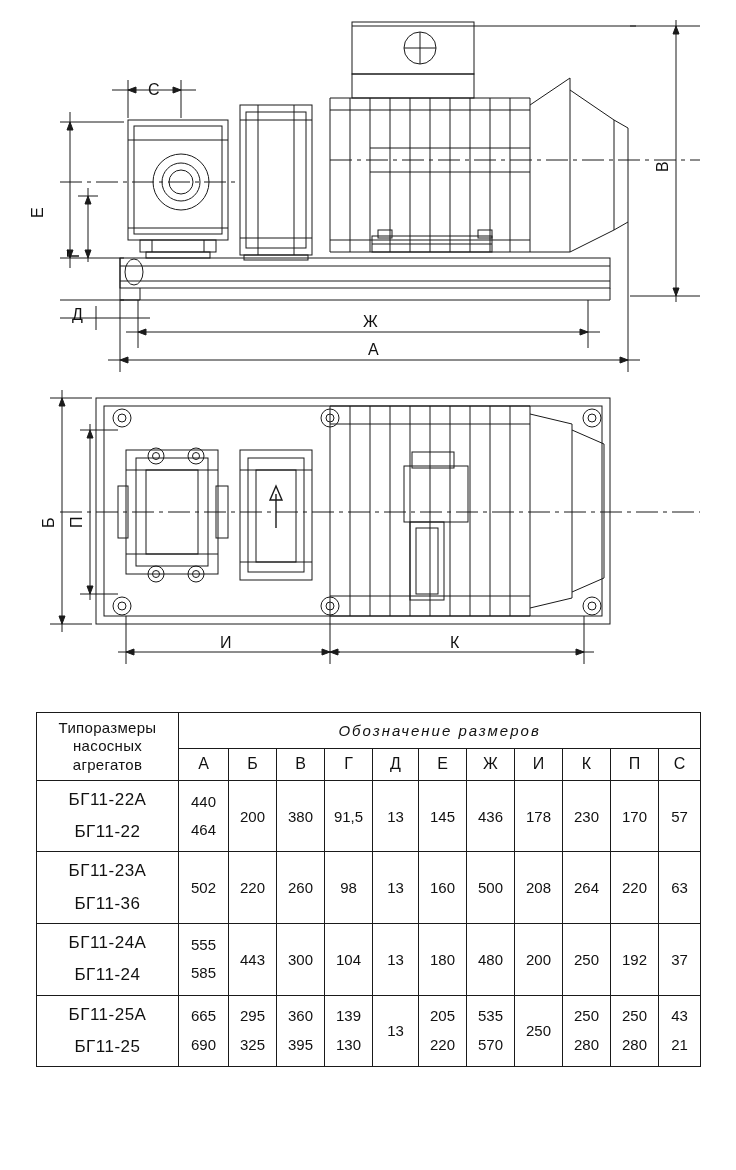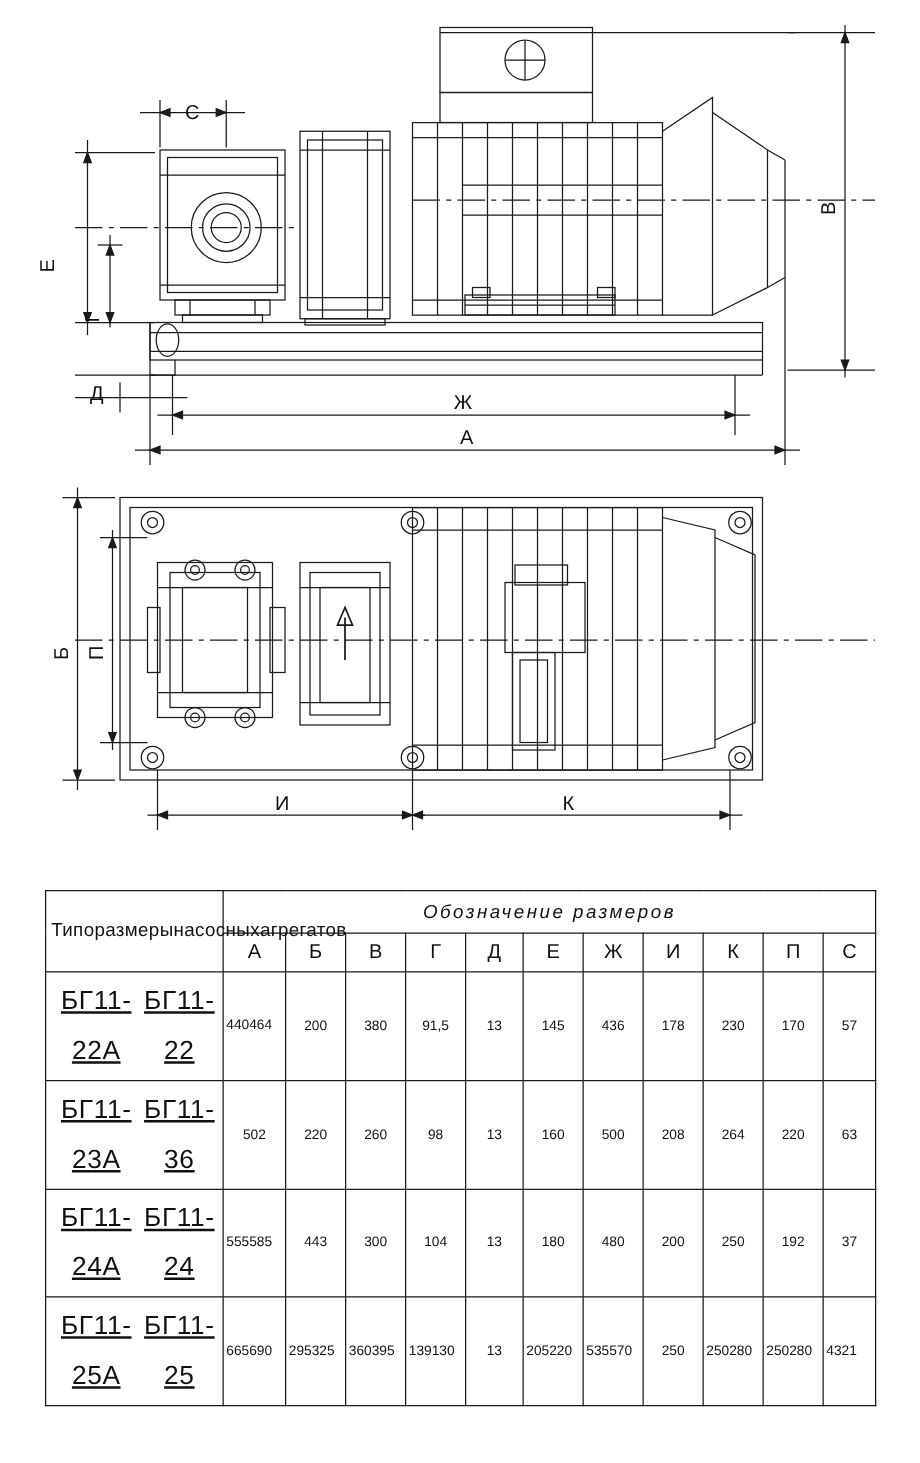--- a/index.html
+++ b/index.html
@@ -56,36 +56,35 @@
     font-size: 15px;
     letter-spacing: 2px;
     padding: 8px 4px;
     font-style: italic;
   }
   table.dims .colhead {
     font-size: 16px;
     padding: 6px 2px;
   }
   table.dims .model {
-    font-size: 21px;
+    font-size: 17px;
     padding: 3px 4px;
     letter-spacing: 0.5px;
-    text-decoration: underline;
   }
   table.dims .val {
-    font-size: 11px;
+    font-size: 15px;
     padding: 3px 2px;
   }
   .two-line {
     line-height: 1.9;
   }
   .cellstack {
     display: flex;
-    flex-direction: row;
-    justify-content: flex-start;
+    flex-direction: column;
+    justify-content: center;
     height: 100%;
   }
   .cellstack span { display: block; }
   svg { display: block; }
   text {
     font-family: "Liberation Sans", sans-serif;
     fill: #111;
   }
 </style>
 </head>

